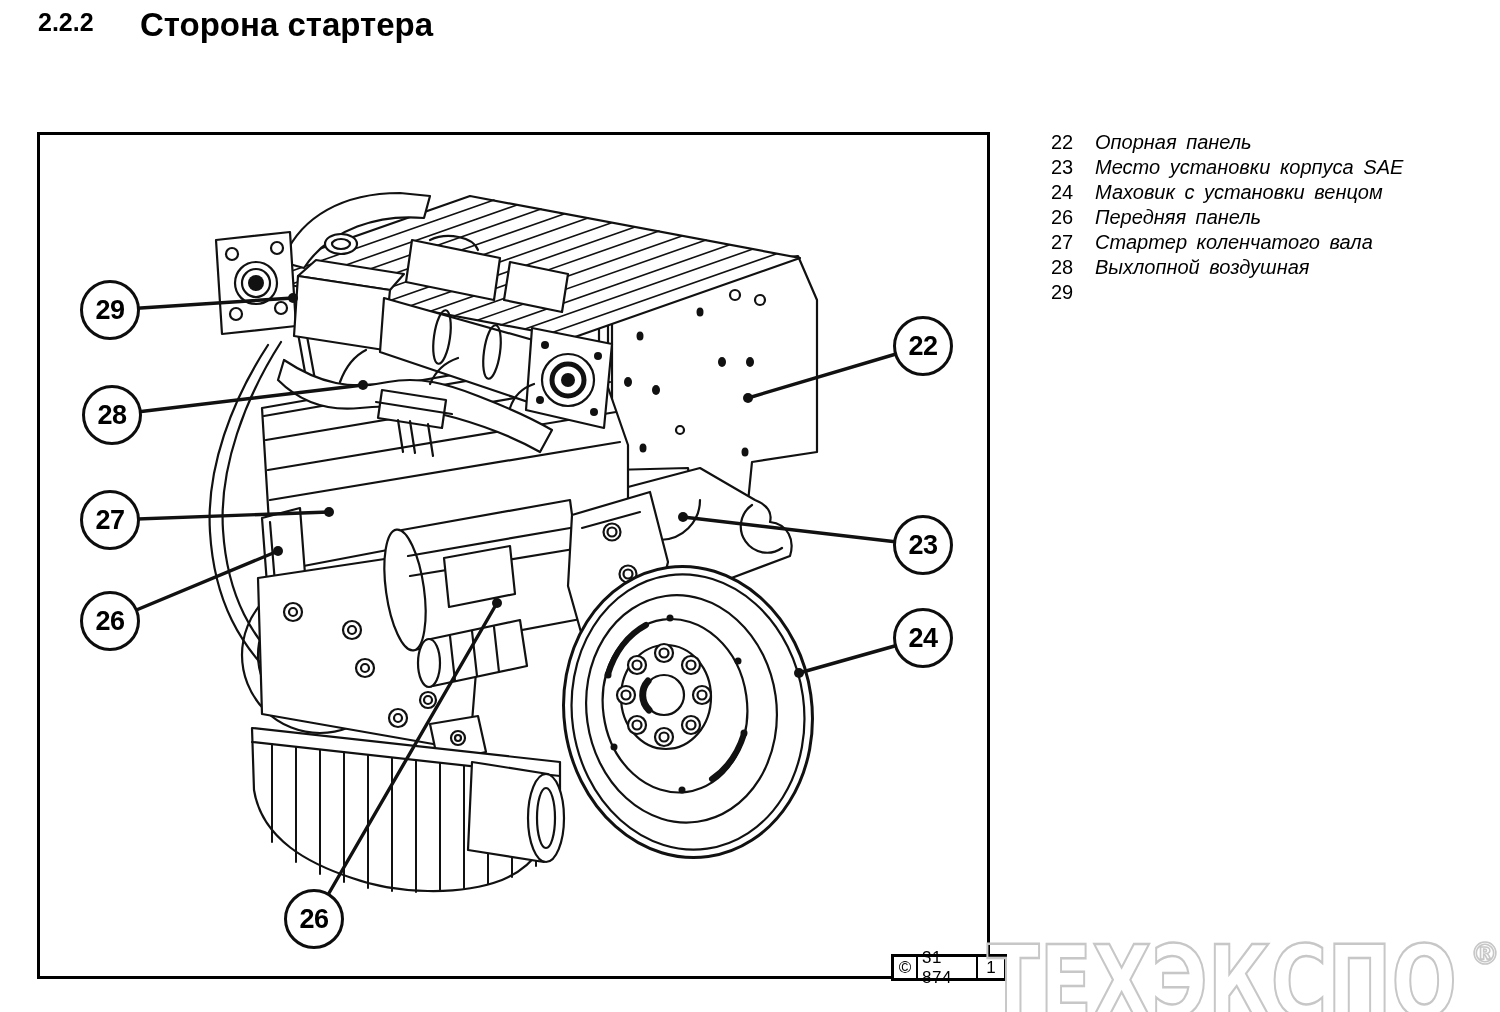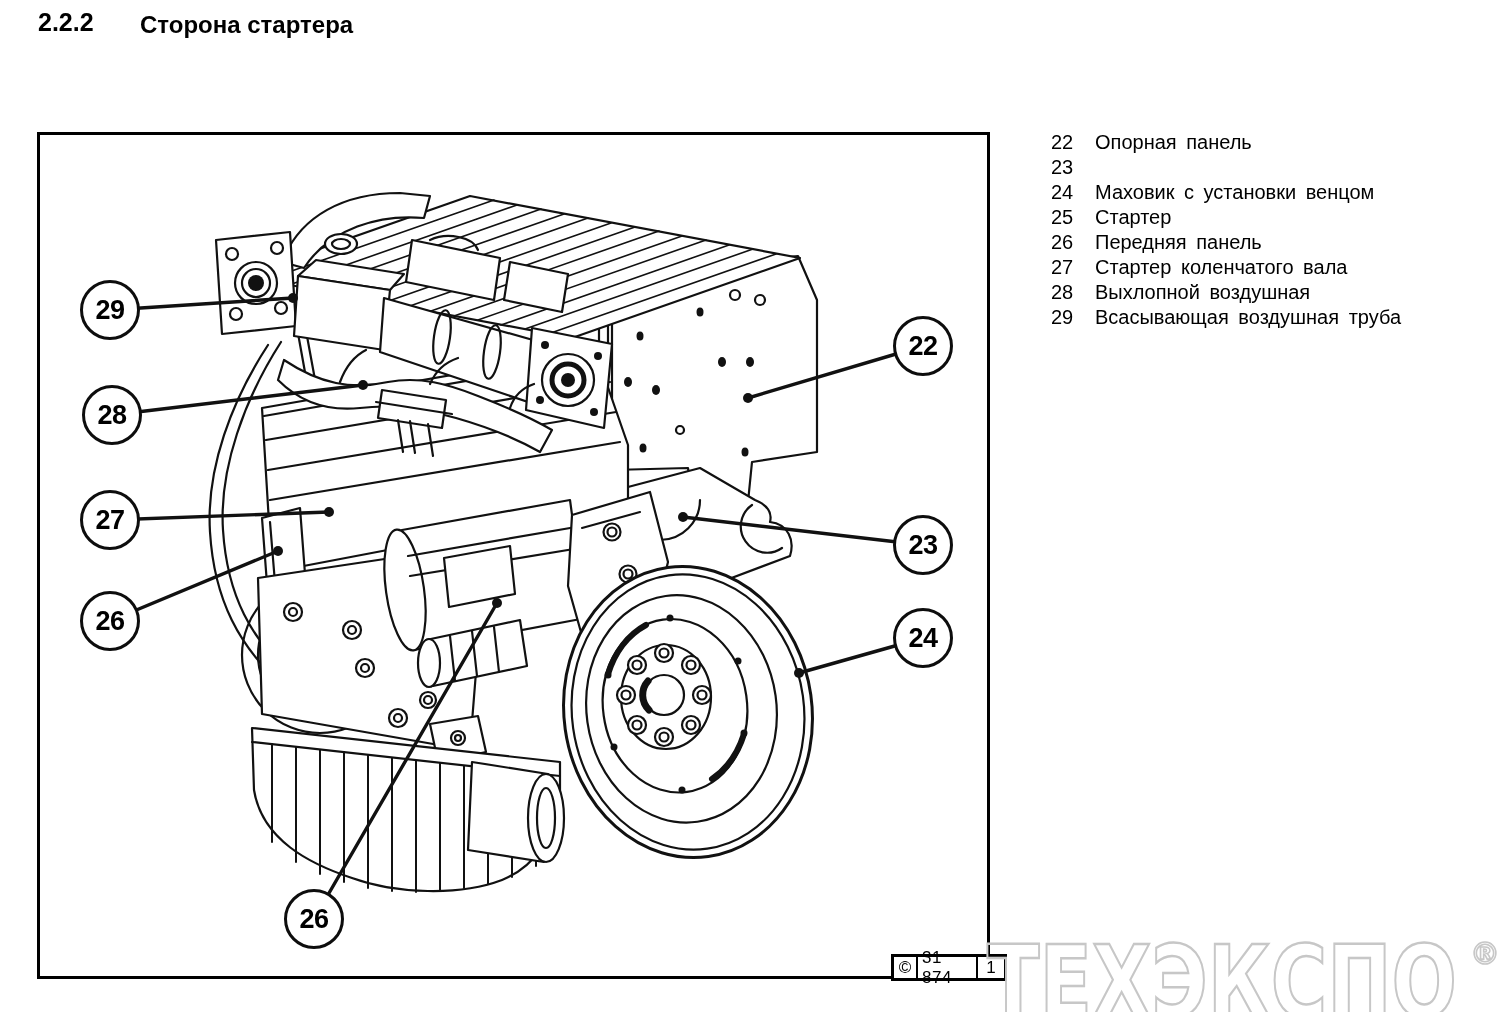--- a/index.html
+++ b/index.html
@@ -1,32 +1,32 @@
 <!DOCTYPE html>
 <html><head>
 <meta charset="utf-8">
 <style>
   html,body{margin:0;padding:0;background:#ffffff;}
   .page{position:relative;width:1500px;height:1012px;background:#fff;overflow:hidden;
         font-family:"Liberation Sans","DejaVu Sans",sans-serif;color:#000;}
   
   .hdr-sec{position:absolute;left:38px;top:8px;font-size:25px;font-weight:bold;}
-  .hdr-title{position:absolute;left:140px;top:8px;font-size:24px;font-weight:bold;line-height:34px;white-space:nowrap;}
+  .hdr-title{position:absolute;left:140px;top:8px;font-size:33px;font-weight:bold;line-height:34px;white-space:nowrap;}
   
   .frame{position:absolute;left:37px;top:132px;width:953px;height:847px;border:3px solid #000;box-sizing:border-box;z-index:2;}
   .art{position:absolute;left:0;top:0;z-index:1;}
   
   .callout{position:absolute;width:60px;height:60px;box-sizing:border-box;border:3.5px solid #0d0d0d;border-radius:50%;
            background:#fff;z-index:3;display:flex;align-items:center;justify-content:center;
            font-size:27px;font-weight:700;letter-spacing:-0.5px;}
   
   .legend{position:absolute;left:1051px;top:130px;font-size:20px;line-height:25px;z-index:2;}
   .legend .row{display:flex;}
   .legend .n{width:44px;flex:0 0 44px;}
-  .legend .t{word-spacing:4px;white-space:nowrap;}
+  .legend .t{word-spacing:4px;white-space:nowrap;font-style:italic;}
   
   .stamp{position:absolute;left:891px;top:954px;height:27px;display:flex;border:3px solid #000;background:#fff;
          box-sizing:border-box;z-index:4;font-size:17px;align-items:stretch;}
   .stamp span{display:flex;align-items:center;justify-content:center;padding:0 4px;}
   .stamp .c{width:24px;box-sizing:border-box;border-right:2.5px solid #000;}
   .stamp .num{width:60px;box-sizing:border-box;border-right:2.5px solid #000;letter-spacing:0.5px;}
   .stamp .pg{width:18px;}
   
   .wm{position:absolute;left:975px;top:936px;width:525px;height:76px;overflow:hidden;z-index:5;pointer-events:none;text-align:center;}
 </style>
@@ -263,44 +263,40 @@
       <span>26</span>
     </div>
 
   <div class="legend">
     <div class="row">
         <span class="n">22</span>
         <span class="t">Опорная панель</span>
       </div>
     <div class="row">
         <span class="n">23</span>
+        <span class="t">Место установки корпуса SAE</span>
       </div>
     <div class="row">
         <span class="n">24</span>
         <span class="t">Маховик с установки венцом</span>
       </div>
     <div class="row">
-        <span class="n">25</span>
-        <span class="t">Стартер</span>
-      </div>
-    <div class="row">
         <span class="n">26</span>
         <span class="t">Передняя панель</span>
       </div>
     <div class="row">
         <span class="n">27</span>
         <span class="t">Стартер коленчатого вала</span>
       </div>
     <div class="row">
         <span class="n">28</span>
         <span class="t">Выхлопной воздушная</span>
       </div>
     <div class="row">
         <span class="n">29</span>
-        <span class="t">Всасывающая воздушная труба</span>
       </div>
   </div>
 
   <div class="stamp">
     <span class="c">©</span>
     <span class="num">31 874</span>
     <span class="pg">1</span>
   </div>
 
   <div class="wm">

